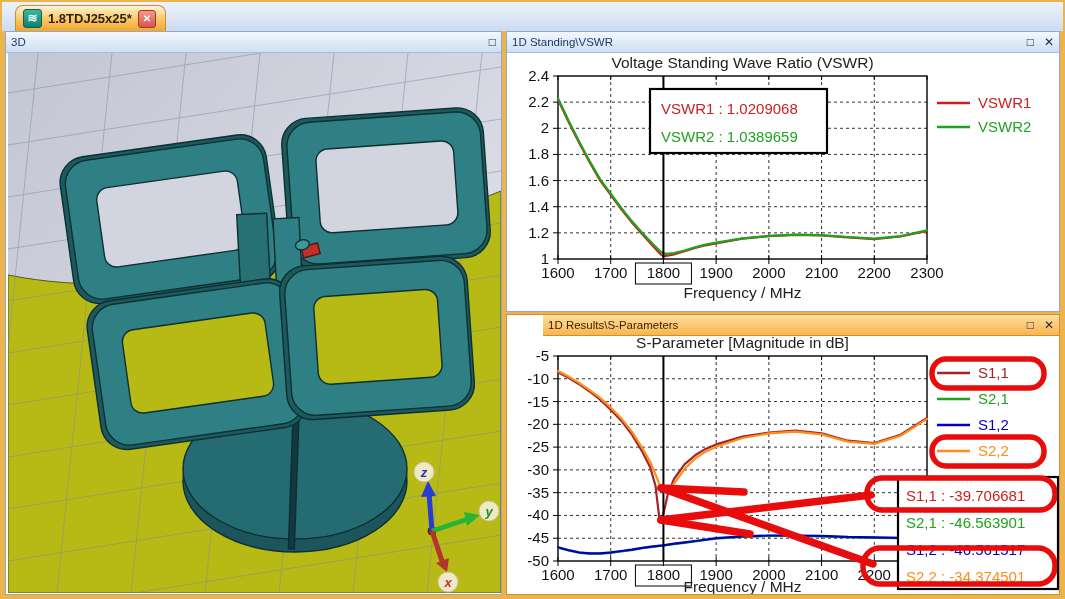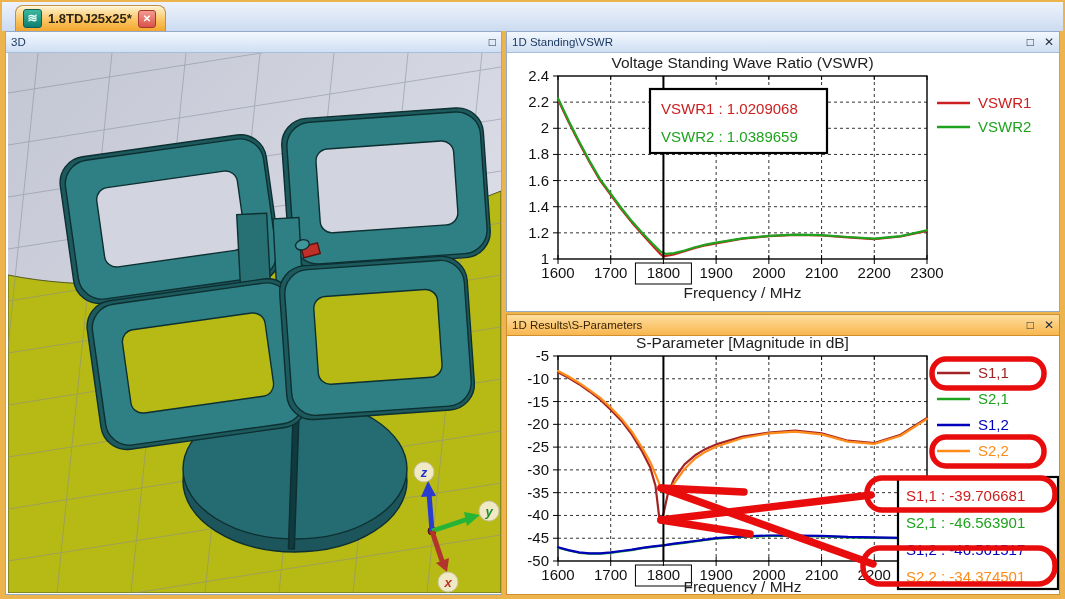--- a/index.html
+++ b/index.html
@@ -14,21 +14,21 @@
   .tabicon{width:17px;height:17px;border-radius:3px;border:1px solid #0a5f57;
            background:linear-gradient(#3cb89e,#0e7f71);display:flex;align-items:center;justify-content:center;}
   .tabicon span{color:#eafff8;font-size:12px;font-weight:bold;line-height:1;margin-top:-1px;}
   .tabclose{width:16px;height:16px;border-radius:3px;border:1px solid #a8362e;
             background:linear-gradient(#f29a90,#d9534a);color:#fff;font-size:10px;font-weight:bold;
             display:flex;align-items:center;justify-content:center;cursor:default;}
   .panel{position:absolute;border:1px solid #93aac7;background:#fff;}
   .phead{height:20px;display:flex;align-items:center;justify-content:space-between;
          padding:0 5px;font-size:11.5px;color:#1d3a63;
          background:linear-gradient(#f3f8fe,#cfdff4);border-bottom:1px solid #a9bdd8;}
-  .phead.active{background:linear-gradient(#fede9e,#f8b64f);border-bottom:1px solid #cf8f2f;color:#3a2508;}
+  .phead.active{background:linear-gradient(#fede9e,#f8b64f);border-bottom:1px solid #cf8f2f;color:#3a2508;margin-left:36px;}
   .pbtns{display:flex;gap:10px;font-size:12px;color:#1c2a40;}
   .pbtns span{cursor:default;line-height:1;}
   .pbody{position:relative;background:#fff;text-align:right;}
   svg text{font-family:"Liberation Sans",sans-serif;}
   .overlay{position:absolute;left:0;top:0;pointer-events:none;}
 </style>
 </head>
 <body>
 
 <div>

